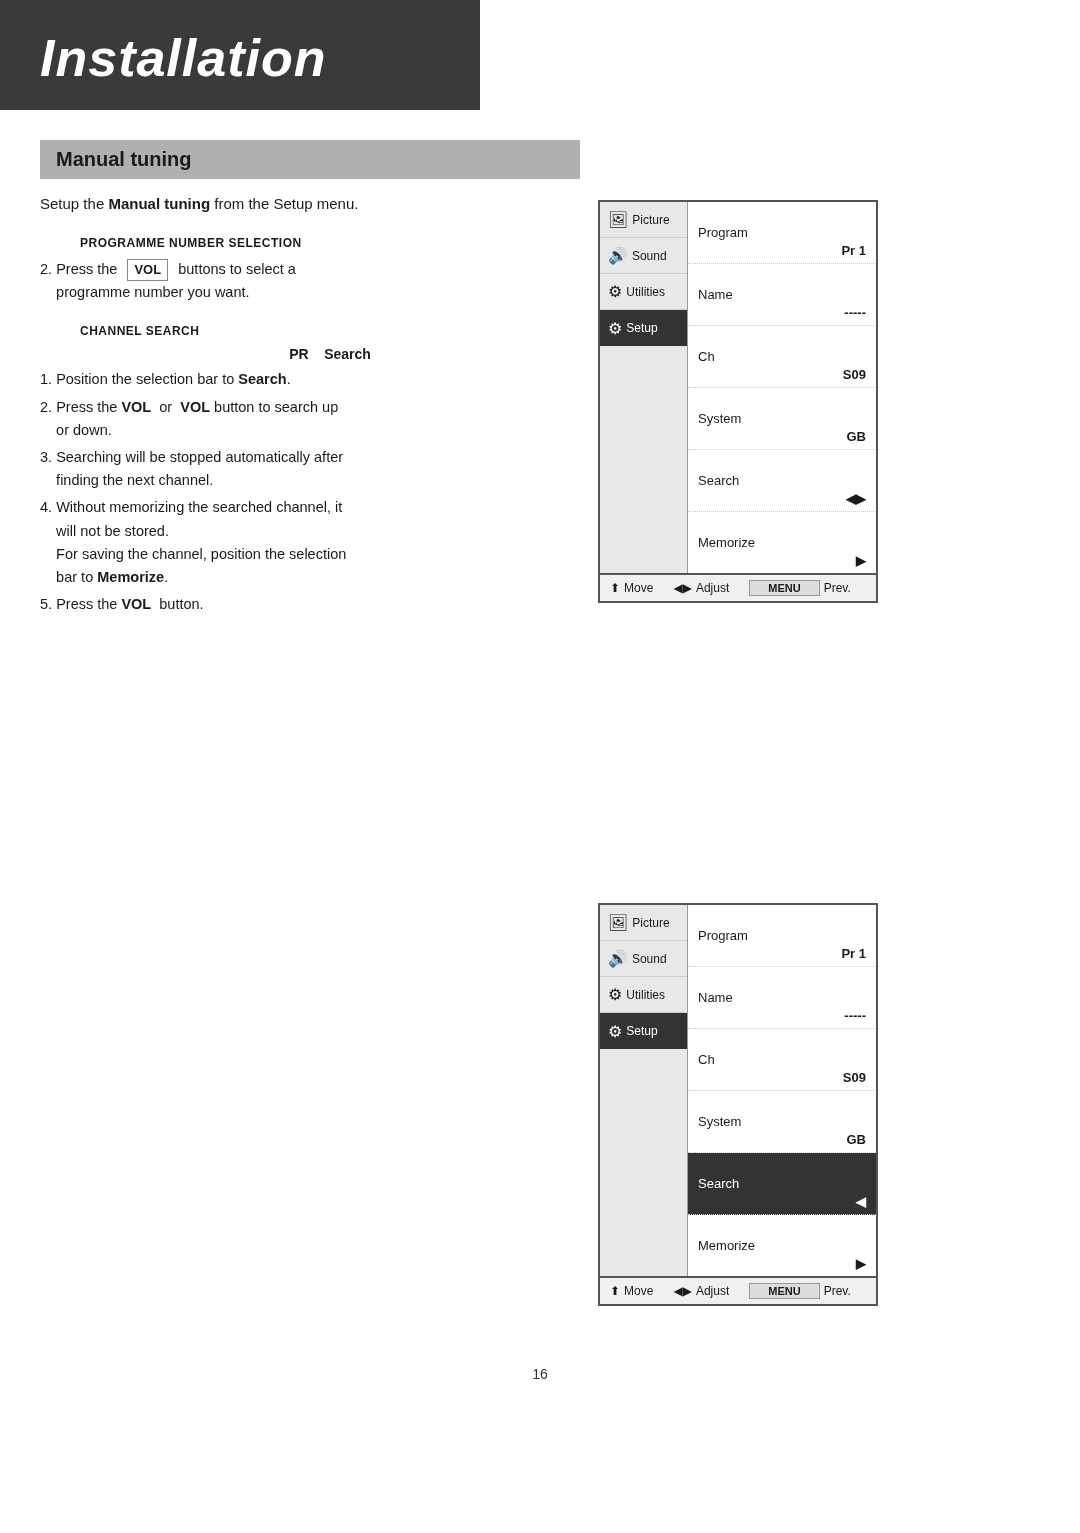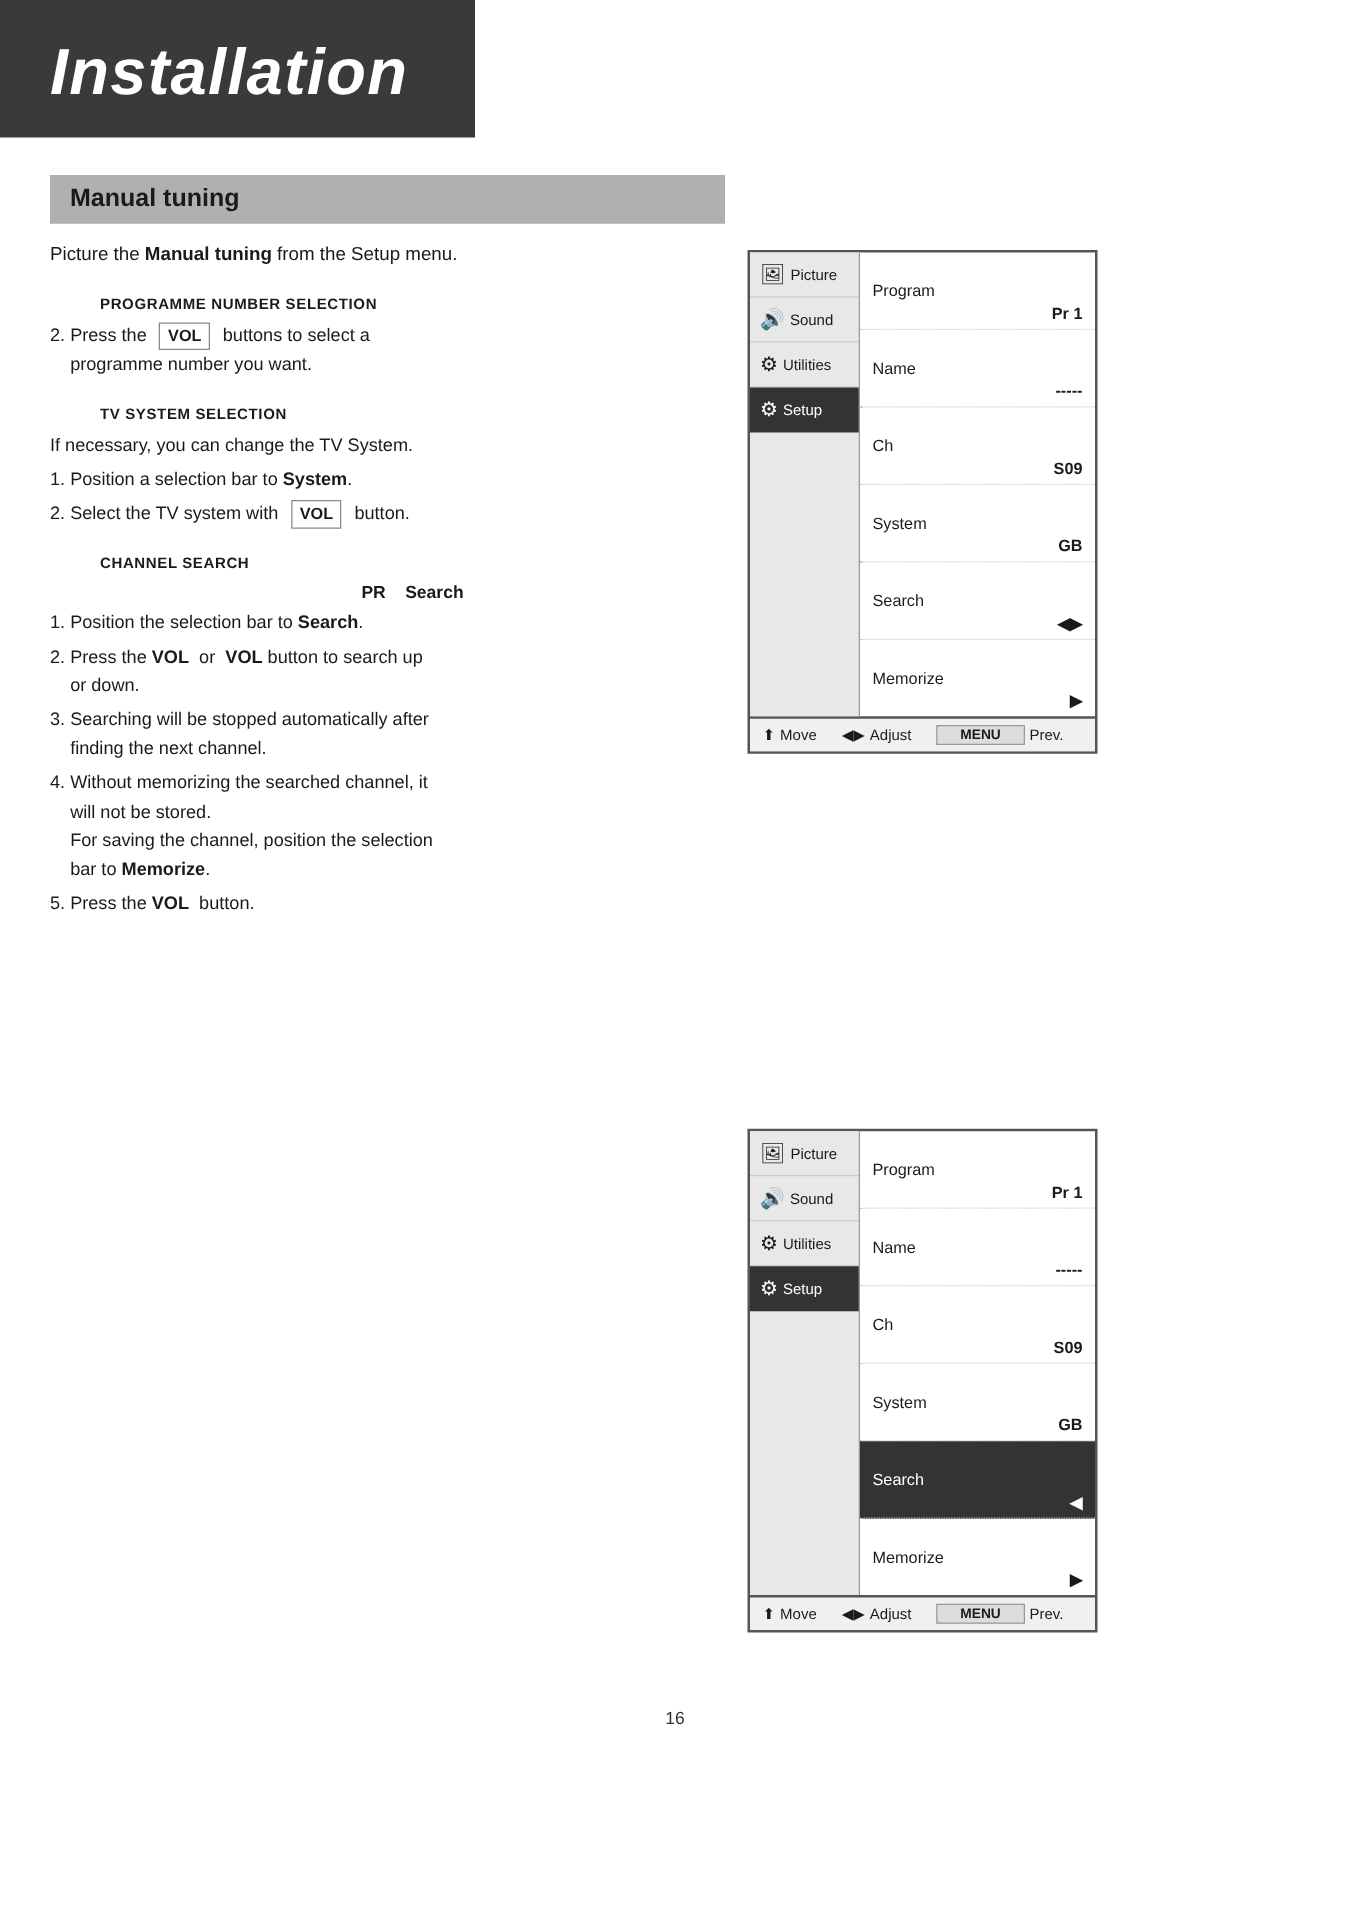--- a/index.html
+++ b/index.html
@@ -9,21 +9,21 @@
       background: #ffffff;
       font-family: Arial, Helvetica, sans-serif;
       font-size: 15px;
       color: #1a1a1a;
       position: relative;
     }
 
     
     .header {
       background: #3a3a3a;
-      width: 380px;
+      width: 480px;
       padding: 28px 40px 22px 40px;
       margin-bottom: 30px;
     }
     .header h1 {
       color: #ffffff;
       font-size: 52px;
       font-weight: 900;
       font-style: italic;
       letter-spacing: 1px;
     }
@@ -258,40 +258,32 @@
 
 <div class="main-content">
 
   <div class="left-column">
 
     
     <div class="section-heading">Manual tuning</div>
 
     
     <p class="intro-text">
-      <span>Picture the </span><strong>Manual tuning</strong><span> from the Setup menu.</span>
+      <span>Setup the </span><strong>Manual tuning</strong><span> from the Setup menu.</span>
     </p>
 
     
     <div class="subsection">
       <div class="subsection-title">PROGRAMME NUMBER SELECTION</div>
       <ol>
         <li data-num="2">Press the &nbsp;<span class="vol-text">VOL</span>&nbsp; buttons to select a<br>&nbsp;&nbsp;&nbsp;&nbsp;programme number you want.</li>
       </ol>
     </div>
 
     
-    <div class="subsection">
-      <div class="subsection-title">TV SYSTEM SELECTION</div>
-      <p>If necessary, you can change the TV System.</p>
-      <ol>
-        <li data-num="1">Position a selection bar to <strong>System</strong>.</li>
-        <li data-num="2">Select the TV system with &nbsp;<span class="vol-text">VOL</span>&nbsp; button.</li>
-      </ol>
-    </div>
 
     
     <div class="subsection">
       <div class="subsection-title">CHANNEL SEARCH</div>
       <div class="pr-search-label">PR&nbsp;&nbsp;&nbsp;&nbsp;<strong>Search</strong></div>
       <ol>
         <li data-num="1">Position the selection bar to <strong>Search</strong>.</li>
         <li data-num="2">Press the <strong>VOL</strong>&nbsp; or &nbsp;<strong>VOL</strong> button to search up<br>&nbsp;&nbsp;&nbsp;&nbsp;or down.</li>
         <li data-num="3">Searching will be stopped automatically after<br>&nbsp;&nbsp;&nbsp;&nbsp;finding the next channel.</li>
         <li data-num="4">Without memorizing the searched channel, it<br>&nbsp;&nbsp;&nbsp;&nbsp;will not be stored.<br>

